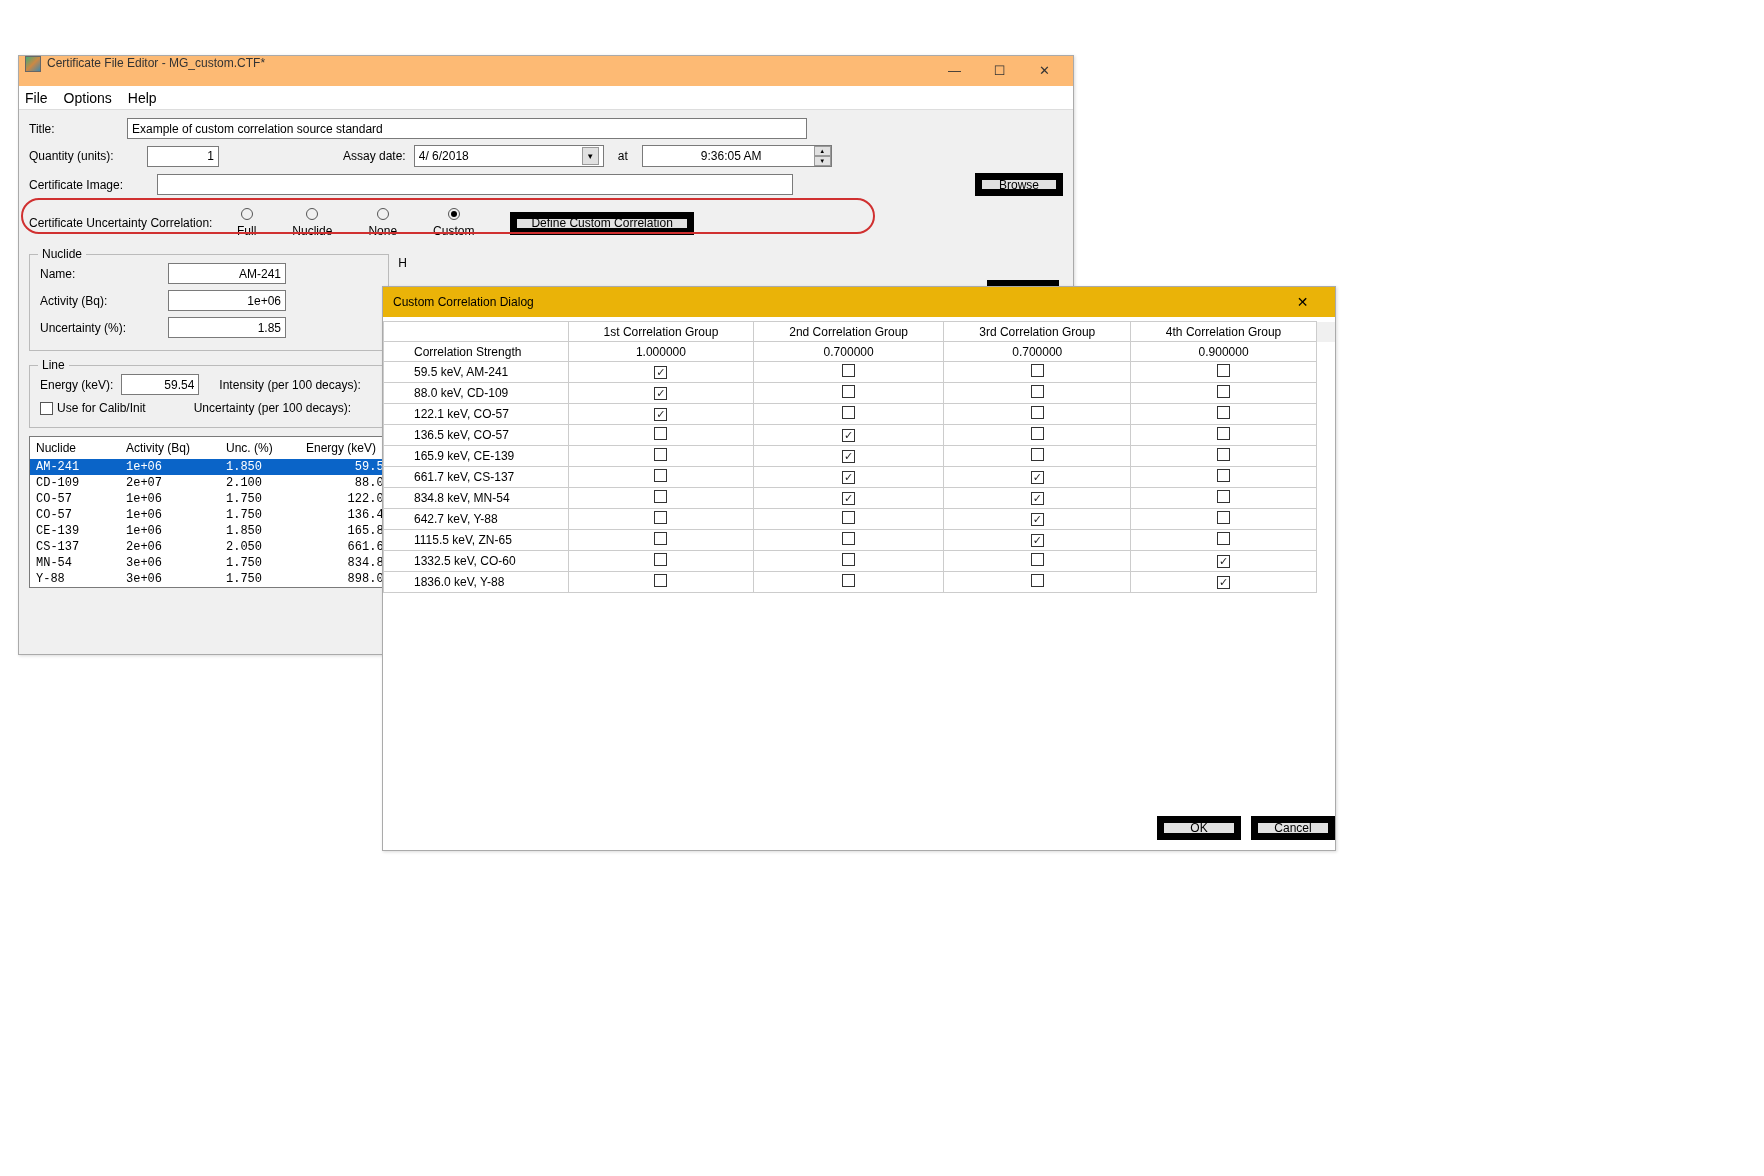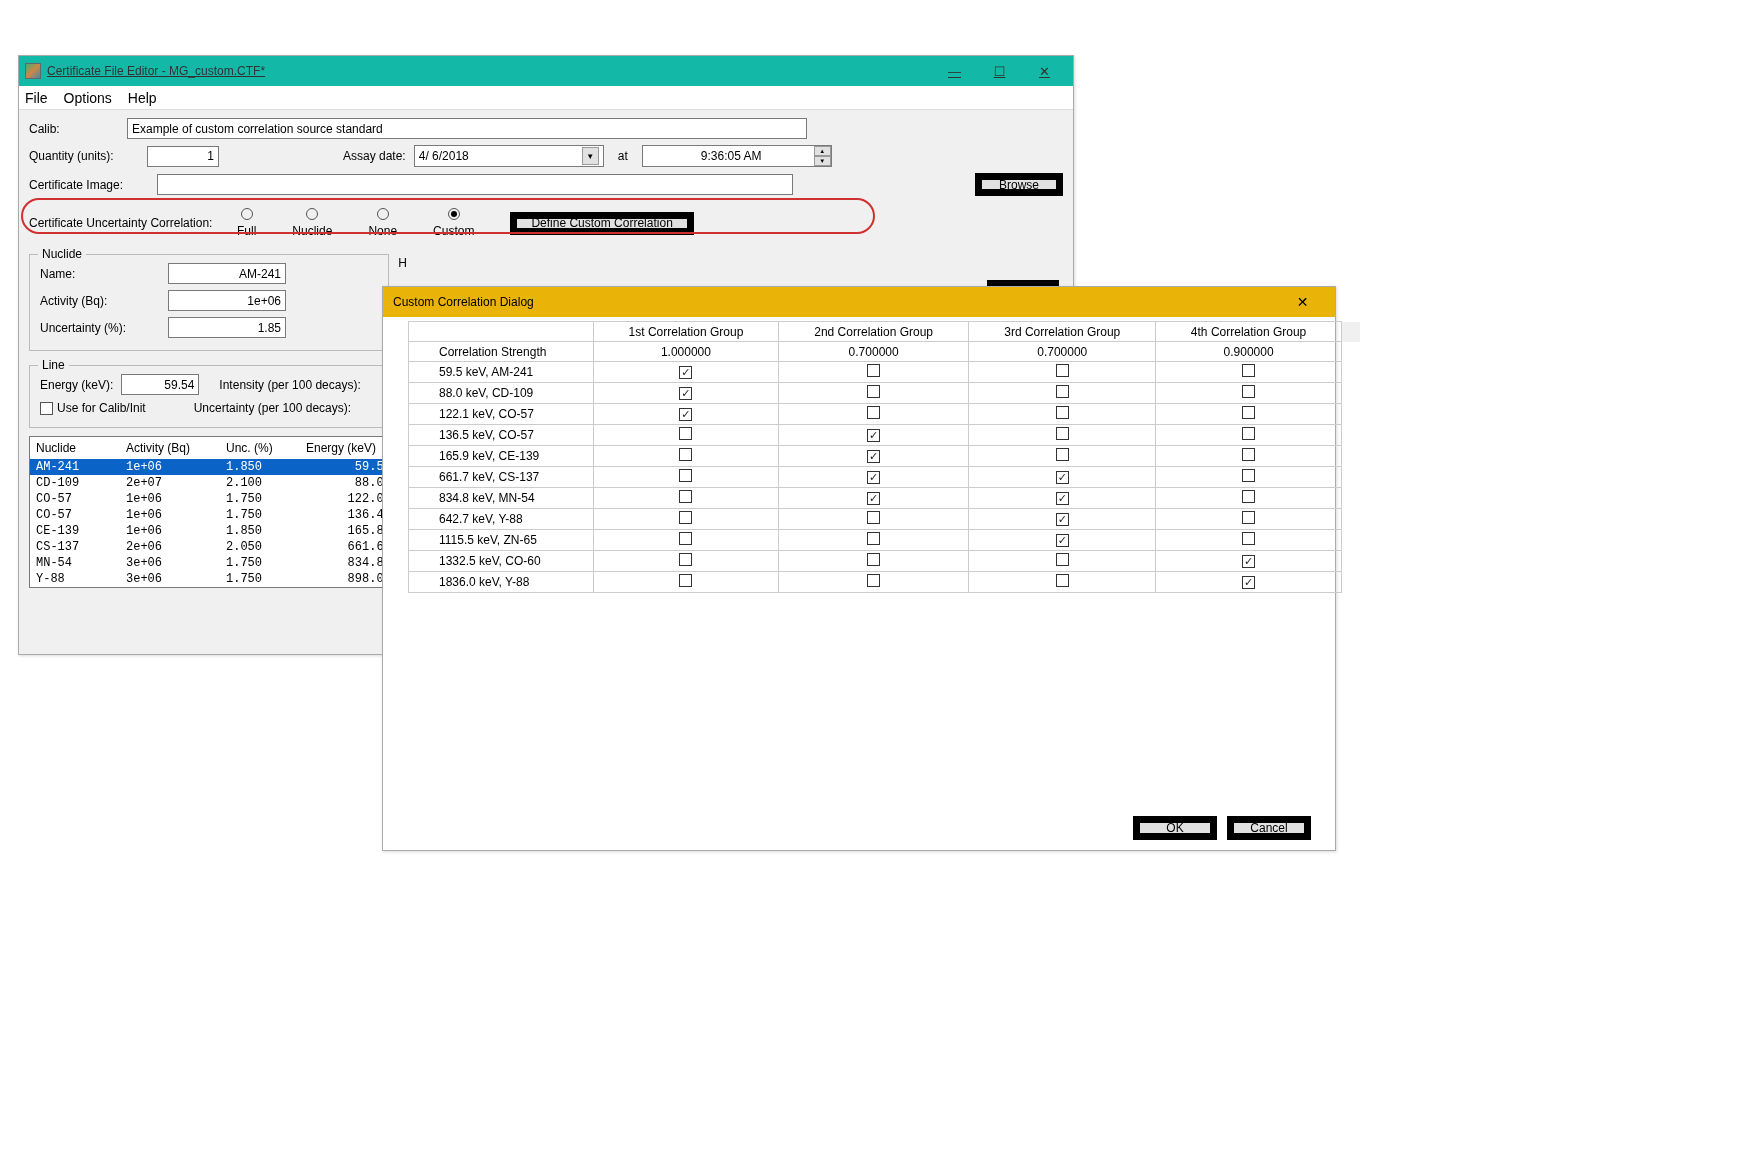--- a/index.html
+++ b/index.html
@@ -15,27 +15,25 @@
   }
   .window {
     position: absolute;
     background: #f0f0f0;
     border: 1px solid #aaa;
     box-shadow: 1px 1px 3px rgba(0,0,0,0.15);
   }
   .main-window { left: 18px; top: 55px; width: 1056px; height: 600px; }
   .titlebar {
     height: 30px;
-    background: #14b8a6;
+    background: #fdba74;
     display: flex;
-    align-items: center;
     padding: 0 6px;
     font-size: 12px;
     color: #333;
-    text-decoration: underline;
   }
   .titlebar .app-icon {
     width: 16px; height: 16px;
     background: linear-gradient(135deg,#4a7,#c84,#48a);
     border: 1px solid #666;
     margin-right: 6px;
   }
   .titlebar .title { flex: 1; }
   .winbtns { display: flex; gap: 0; }
   .winbtn {
@@ -158,42 +156,42 @@
   .dialog-titlebar {
     height: 30px;
     background: #eab308;
     display: flex; align-items: center;
     padding: 0 10px;
     font-size: 12px;
   }
   .dialog-titlebar .dtitle { flex:1; font-weight: 400; }
   .dialog-closebtn { width: 45px; height:28px; display:flex;align-items:center;justify-content:center;font-size:14px; }
   .dialog-body { padding: 4px 0 0 0; }
-  .corr-table { width: 100%; border-collapse: collapse; margin-left: 25px; }
+  .corr-table { width: 100%; border-collapse: collapse; }
   .corr-table th, .corr-table td {
     border: 1px solid #ccc;
     padding: 2px 8px;
     font-size: 12px;
     height: 20px;
     text-align: center;
     font-weight: normal;
   }
   .corr-table td.lab { text-align: left; padding-left: 30px; width: 185px; }
   .corr-table th.lab { text-align:left; padding-left:30px; }
   .cbox {
     width: 13px; height: 13px;
     border: 1px solid #333;
     display: inline-flex; align-items:center; justify-content:center;
     font-size: 10px;
     line-height: 1;
   }
   .cbox.checked::after { content: "✓"; color:#222; font-size:11px; }
   .dialog-footer {
     position: absolute;
-    bottom: 10px; right: 24px;
+    bottom: 10px; right: 0;
     display: flex; gap: 10px;
   }
   .dialog-footer .btn { width: 84px; height: 24px; }
 </style>
 </head>
 <body>
 
 <div class="window main-window">
   <div class="titlebar">
     <div class="app-icon"></div>
@@ -207,21 +205,21 @@
 
   <div class="menubar">
     <span>File</span>
     <span>Options</span>
     <span>Help</span>
   </div>
 
   <div class="form-area">
     
     <div class="row">
-      <span class="label">Calib:</span>
+      <span class="label">Title:</span>
       <input class="textinput" style="width: 680px;" value="Example of custom correlation source standard">
     </div>
     
     <div class="row">
       <span class="label" style="min-width:110px">Quantity (units):</span>
       <input class="textinput right" style="width: 72px;" value="1">
       <span style="margin-left:116px">Assay date:</span>
       <div class="dropdown" style="width:190px">
         <span class="dd-text">4/ 6/2018</span>
         <div class="dd-btn">▼</div>

